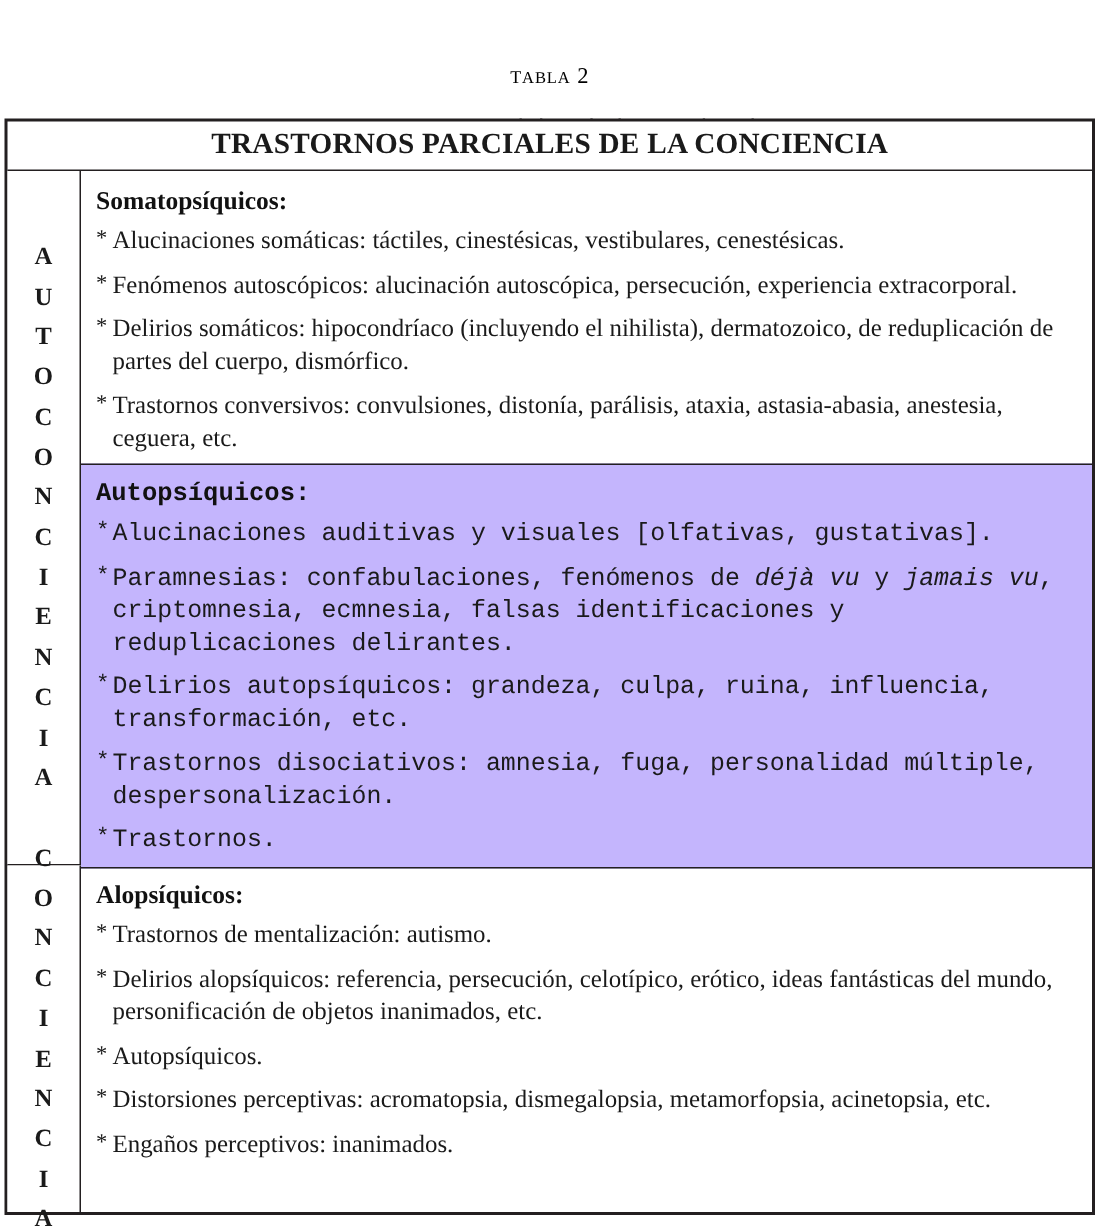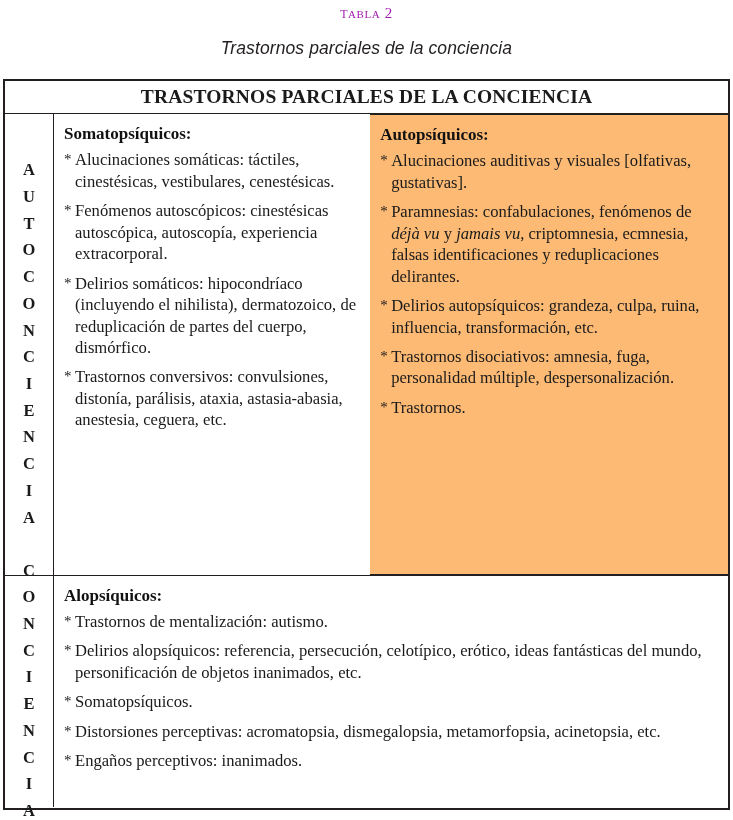--- a/index.html
+++ b/index.html
@@ -24,24 +24,25 @@
 
   
   .caption-block {
     text-align: center;
     padding-top: 4px;
   }
   .tabla-label {
     font-family: "Liberation Serif", "DejaVu Serif", serif;
     font-size: 15px;
     letter-spacing: 0.6px;
-    color: #a21caf;
+    color: #000000;
     font-variant: small-caps;
     text-transform: lowercase;
     line-height: 1.1;
+    margin-top: 37px;
   }
   .tabla-label::first-letter {
     font-size: 17px;
   }
   .caption-title {
     margin-top: 15px;
     font-family: "Liberation Sans", "DejaVu Sans", sans-serif;
     font-style: italic;
     font-size: 17.5px;
     color: #231f20;
@@ -113,32 +114,33 @@
     font-size: 16.5px;
     line-height: 1.62;
     color: #1a1a1a;
     font-family: "Liberation Serif", "DejaVu Serif", serif;
   }
   .side-letters span { display: block; }
 
   .grp-content {
     flex: 1 1 auto;
     display: flex;
-    flex-direction: row;
+    flex-direction: column;
     min-width: 0;
   }
 
   .sect {
     box-sizing: border-box;
     padding: 6px 8px 7px 10px;
   }
   .sect.shaded {
-    background: #fdba74;
+    background: #c4b5fd;
     border-top: 1.4px solid #231f20;
     border-bottom: 1.4px solid #231f20;
+    font-family: Liberation Mono, monospace;
   }
   .sect-head {
     font-weight: bold;
     font-size: 17px;
     line-height: 1.42;
     margin: 2px 0 3px 0;
     color: #111;
   }
   .items { }
   .item {
@@ -204,21 +206,21 @@
 
           <div class="sect">
             <div class="sect-head">Somatopsíquicos:</div>
             <div class="items">
                 <div class="item">
                   <span class="bullet">*</span>
                   <span class="itxt">Alucinaciones somáticas: táctiles, cinestésicas, vestibulares, cenestésicas.</span>
                 </div>
                 <div class="item">
                   <span class="bullet">*</span>
-                  <span class="itxt">Fenómenos autoscópicos: cinestésicas autoscópica, autoscopía, experiencia extracorporal.</span>
+                  <span class="itxt">Fenómenos autoscópicos: alucinación autoscópica, persecución, experiencia extracorporal.</span>
                 </div>
                 <div class="item">
                   <span class="bullet">*</span>
                   <span class="itxt">Delirios somáticos: hipocondríaco (incluyendo el nihilista), dermatozoico, de reduplicación de partes del cuerpo, dismórfico.</span>
                 </div>
                 <div class="item">
                   <span class="bullet">*</span>
                   <span class="itxt">Trastornos conversivos: convulsiones, distonía, parálisis, ataxia, astasia-abasia, anestesia, ceguera, etc.</span>
                 </div>
               </div>
@@ -276,21 +278,21 @@
                 <div class="item">
                   <span class="bullet">*</span>
                   <span class="itxt">Trastornos de mentalización: autismo.</span>
                 </div>
                 <div class="item">
                   <span class="bullet">*</span>
                   <span class="itxt">Delirios alopsíquicos: referencia, persecución, celotípico, erótico, ideas fantásticas del mundo, personificación de objetos inanimados, etc.</span>
                 </div>
                 <div class="item">
                   <span class="bullet">*</span>
-                  <span class="itxt">Somatopsíquicos.</span>
+                  <span class="itxt">Autopsíquicos.</span>
                 </div>
                 <div class="item">
                   <span class="bullet">*</span>
                   <span class="itxt">Distorsiones perceptivas: acromatopsia, dismegalopsia, metamorfopsia, acinetopsia, etc.</span>
                 </div>
                 <div class="item">
                   <span class="bullet">*</span>
                   <span class="itxt">Engaños perceptivos: inanimados.</span>
                 </div>
               </div>

